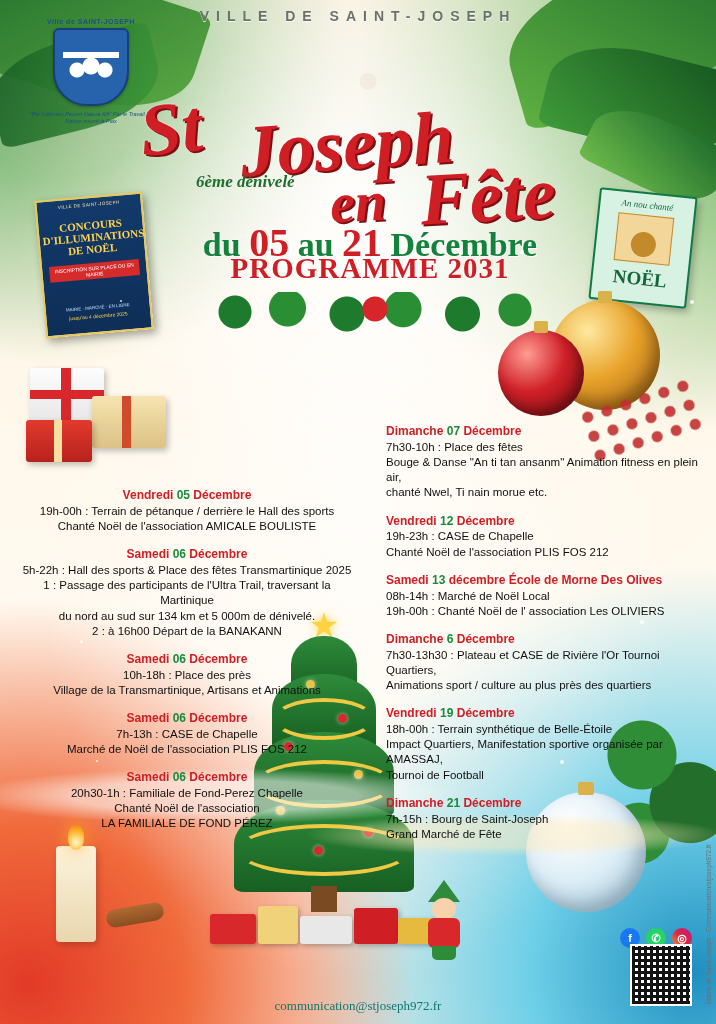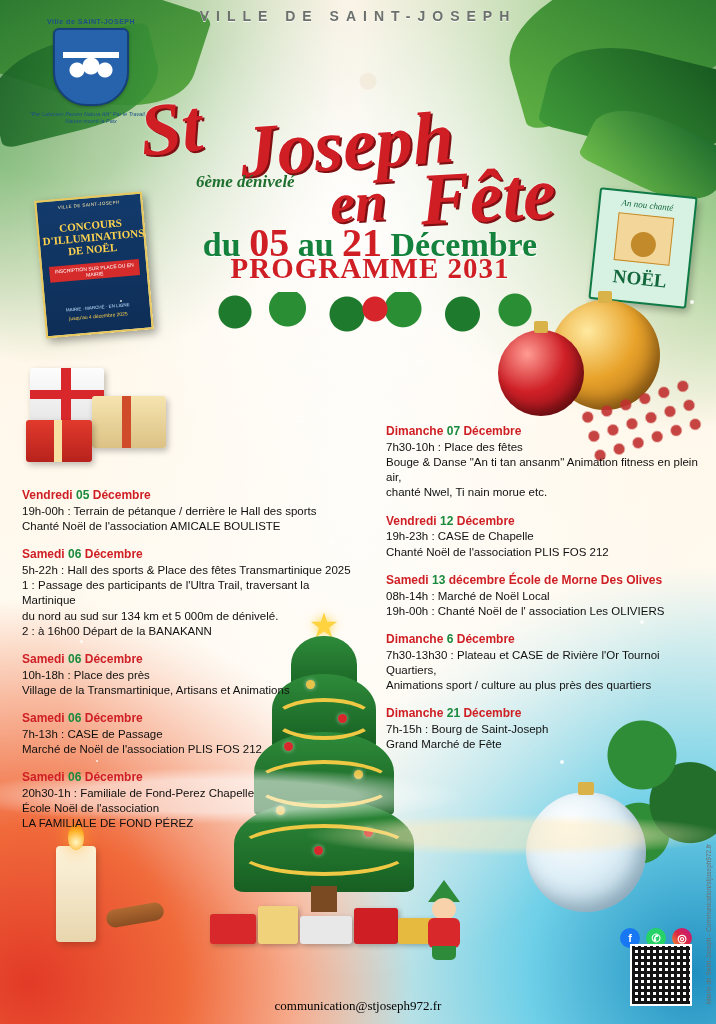--- a/index.html
+++ b/index.html
@@ -204,30 +204,30 @@
   
   .candle{position:absolute;left:56px;top:846px;width:40px;height:96px;
     background:linear-gradient(#fdf4dd,#e8d6ae);border-radius:4px;box-shadow:2px 3px 7px rgba(0,0,0,.2);}
   .candle:before{content:"";position:absolute;left:50%;top:-22px;transform:translateX(-50%);
     width:16px;height:26px;border-radius:50% 50% 45% 45%;
     background:radial-gradient(circle at 50% 70%,#fff7c2,#ffb32b 55%,#f1720f 100%);
     box-shadow:0 0 18px rgba(255,170,40,.85);}
   .cinnamon{position:absolute;left:106px;top:906px;width:58px;height:18px;background:linear-gradient(#b06a32,#8a4e22);border-radius:9px;transform:rotate(-10deg);}
   
   .col{position:absolute;font-size:11.5px;color:#1b1b1b;line-height:1.32;}
-  .colL{left:22px;top:488px;width:330px;}
+  .colL{left:22px;top:488px;width:330px;text-align:center;}
   .colR{left:386px;top:424px;width:316px;}
   .ev{margin-bottom:13px;}
   .ev .hd{font-weight:bold;font-size:12px;color:#cf1f25;}
   .ev .hd .dnum{color:#1a8a3c;}
   .ev .ln{font-size:11.5px;color:#101010;}
   
   .footer{position:absolute;left:0;bottom:10px;width:716px;text-align:center;}
   .f1{font-family:"Liberation Serif",serif;font-weight:bold;font-size:15px;color:#cf1f25;letter-spacing:.4px;}
-  .f2{font-family:"Liberation Serif",serif;font-size:13px;color:#000000;margin-top:15px;}
+  .f2{font-family:"Liberation Serif",serif;font-size:13px;color:#0f766e;margin-top:15px;}
   .socials{position:absolute;right:24px;bottom:76px;display:flex;gap:6px;}
   .soc{width:20px;height:20px;border-radius:50%;display:flex;align-items:center;justify-content:center;color:#fff;font-size:11px;font-weight:bold;}
   .soc.fb{background:#1877f2;}
   .soc.wa{background:#25d366;}
   .soc.ig{background:linear-gradient(45deg,#f09433,#dc2743,#bc1888);}
   .qr{position:absolute;right:24px;bottom:18px;width:58px;height:58px;background:#fff;padding:2px;}
   .qr .m{width:100%;height:100%;
     background-image:
       repeating-linear-gradient(90deg,#000 0 3px,transparent 3px 6px),
       repeating-linear-gradient(0deg,#000 0 3px,transparent 3px 6px);
@@ -358,27 +358,27 @@
       <div class="ln">du nord au sud sur 134 km et 5 000m de dénivelé.</div>
       <div class="ln">2 : à 16h00 Départ de la BANAKANN</div>
     </div>
     <div class="ev">
       <div class="hd"><span>Samedi</span> <span class="dnum">06</span> <span>Décembre</span></div>
       <div class="ln">10h-18h : Place des près</div>
       <div class="ln">Village de la Transmartinique, Artisans et Animations</div>
     </div>
     <div class="ev">
       <div class="hd"><span>Samedi</span> <span class="dnum">06</span> <span>Décembre</span></div>
-      <div class="ln">7h-13h : CASE de Passage</div>
+      <div class="ln">7h-13h : CASE de Chapelle</div>
       <div class="ln">Marché de Noël de l'association PLIS FOS 212</div>
     </div>
     <div class="ev">
       <div class="hd"><span>Samedi</span> <span class="dnum">06</span> <span>Décembre</span></div>
       <div class="ln">20h30-1h : Familiale de Fond-Perez Chapelle</div>
-      <div class="ln">École Noël de l'association</div>
+      <div class="ln">Chanté Noël de l'association</div>
       <div class="ln">LA FAMILIALE DE FOND PÉREZ</div>
     </div>
   </div>
 <div class="col colR">
     <div class="ev">
       <div class="hd"><span>Dimanche</span> <span class="dnum">07</span> <span>Décembre</span></div>
       <div class="ln">7h30-10h : Place des fêtes</div>
       <div class="ln">Bouge &amp; Danse "An ti tan ansanm" Animation fitness en plein air,</div>
       <div class="ln">chanté Nwel, Ti nain morue etc.</div>
     </div>
@@ -389,20 +389,26 @@
     </div>
     <div class="ev">
       <div class="hd"><span>Samedi</span> <span class="dnum">13</span> <span>décembre École de Morne Des Olives</span></div>
       <div class="ln">08h-14h : Marché de Noël Local</div>
       <div class="ln">19h-00h : Chanté Noël de l' association Les OLIVIERS</div>
     </div>
     <div class="ev">
       <div class="hd"><span>Dimanche</span> <span class="dnum">6</span> <span>Décembre</span></div>
       <div class="ln">7h30-13h30 : Plateau et CASE de Rivière l'Or Tournoi Quartiers,</div>
       <div class="ln">Animations sport / culture au plus près des quartiers</div>
+    </div>
+    <div class="ev">
+      <div class="hd"><span>Vendredi</span> <span class="dnum">19</span> <span>Décembre</span></div>
+      <div class="ln">18h-00h : Terrain synthétique de Belle-Étoile</div>
+      <div class="ln">Impact Quartiers, Manifestation sportive organisée par AMASSAJ,</div>
+      <div class="ln">Tournoi de Football</div>
     </div>
     <div class="ev">
       <div class="hd"><span>Dimanche</span> <span class="dnum">21</span> <span>Décembre</span></div>
       <div class="ln">7h-15h : Bourg de Saint-Joseph</div>
       <div class="ln">Grand Marché de Fête</div>
     </div>
   </div>
 
 <div class="credit">Mairie de Saint-Joseph - Communication/stjoseph972.fr</div>
 

